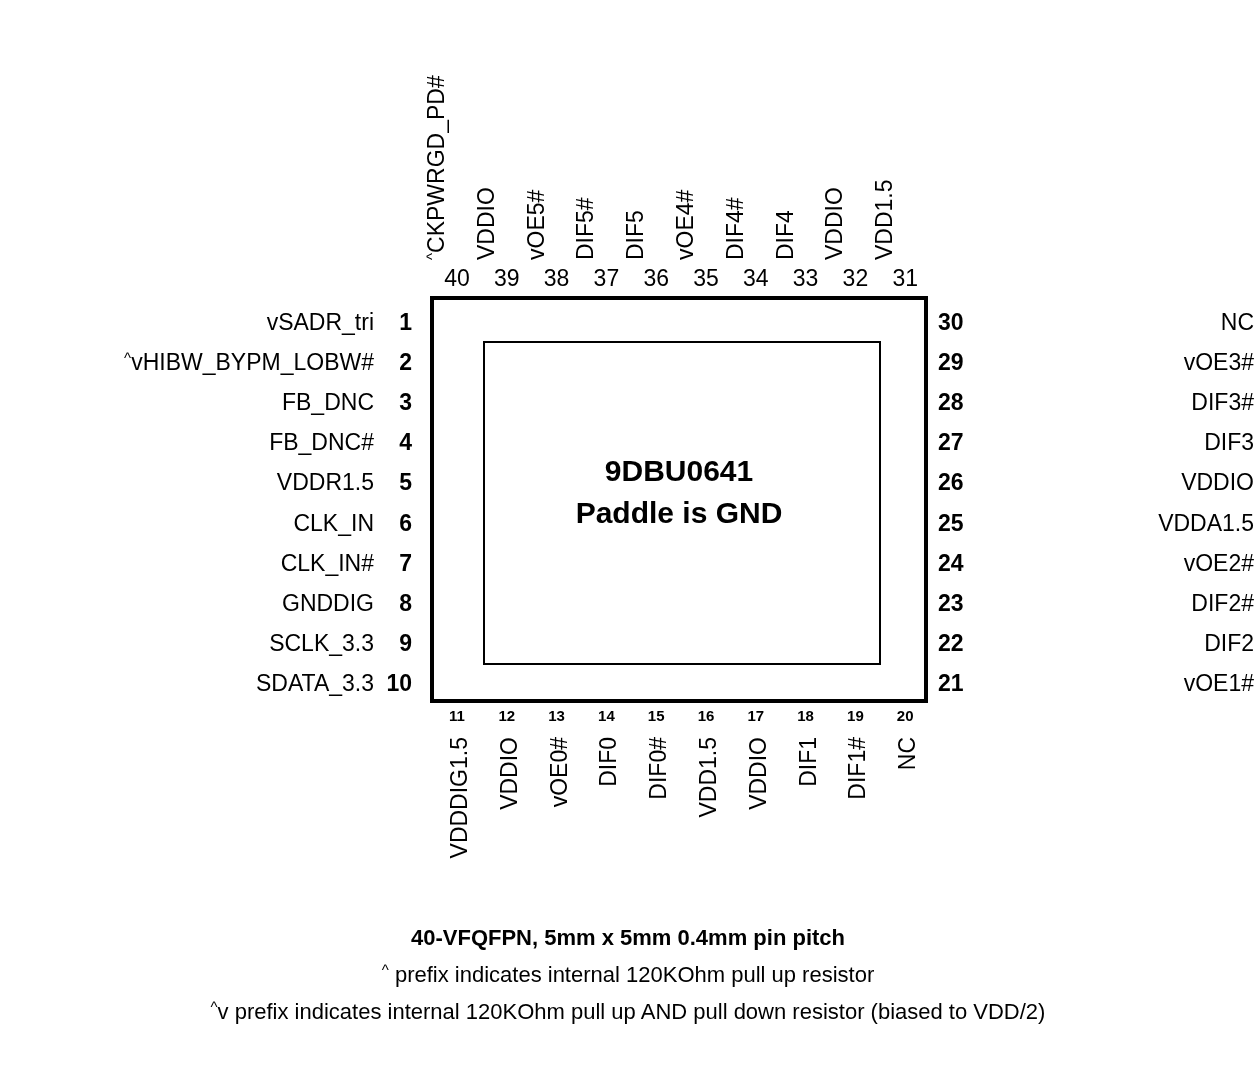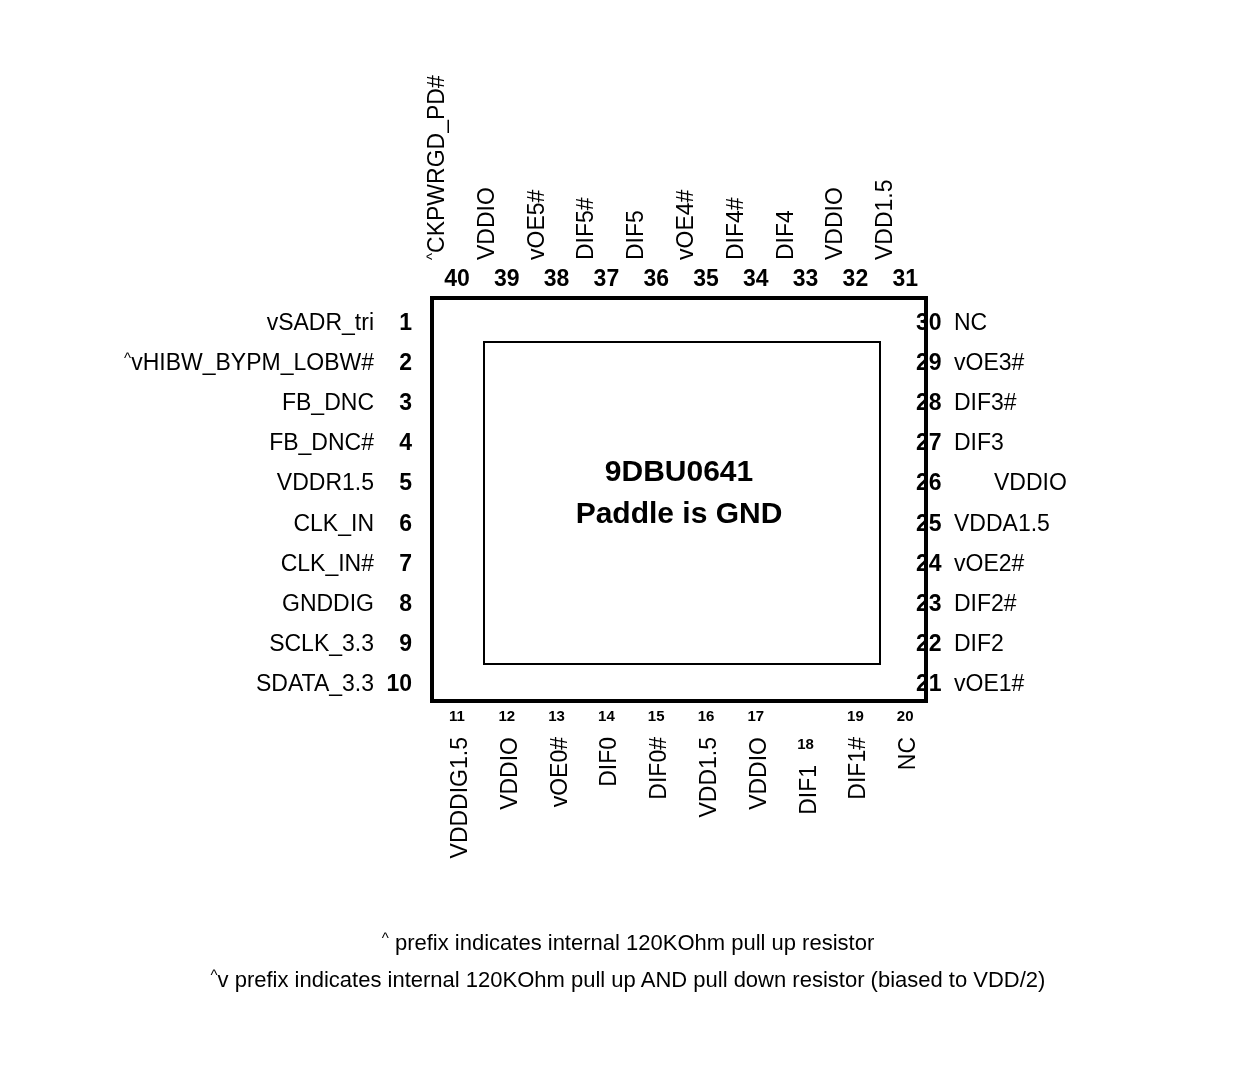--- a/index.html
+++ b/index.html
@@ -74,26 +74,26 @@
     font-size: 23px;
     font-weight: bold;
     min-width: 29px;
     text-align: right;
     padding-right: 8px;
   }
 
   
   .right-row {
     position: absolute;
-    left: 912px;
+    left: 934px;
     width: 320px;
     height: 40px;
     display: flex;
     align-items: center;
-    justify-content: flex-start;
+    justify-content: space-between;
     white-space: nowrap;
   }
   .right-row .pin-num {
     font-size: 23px;
     font-weight: bold;
     min-width: 31px;
     text-align: left;
     padding-left: 4px;
   }
   .right-row .pin-label {
@@ -109,21 +109,21 @@
     top: 0px;
     height: 296px;
   }
   .top-col .pin-num {
     position: absolute;
     bottom: 4px;
     left: 0;
     width: 50px;
     text-align: center;
     font-size: 23px;
-    font-weight: bold;
+    font-weight: normal;
   }
   .top-col .vlabel-wrap {
     position: absolute;
     bottom: 36px;
     left: 0;
     width: 50px;
     height: 250px;
   }
   .top-col .vlabel {
     position: absolute;
@@ -392,38 +392,39 @@
         <div class="vlabel-wrap">
           <div class="vlabel">VDD1.5</div>
         </div>
       </div>
       <div class="bot-col" style="left: 730.8px;">
         <div class="pin-num">17</div>
         <div class="vlabel-wrap">
           <div class="vlabel">VDDIO</div>
         </div>
       </div>
-      <div class="bot-col" style="left: 780.6px; margin-top: 28px;">
+      <div class="bot-col" style="left: 780.6px;">
         <div class="pin-num">18</div>
         <div class="vlabel-wrap">
           <div class="vlabel">DIF1</div>
         </div>
       </div>
       <div class="bot-col" style="left: 830.4px;">
         <div class="pin-num">19</div>
         <div class="vlabel-wrap">
           <div class="vlabel">DIF1#</div>
         </div>
       </div>
       <div class="bot-col" style="left: 880.2px;">
         <div class="pin-num">20</div>
         <div class="vlabel-wrap">
           <div class="vlabel">NC</div>
         </div>
       </div>
     </div>
 
   <div class="footer">
+    <div class="fline bold">40-VFQFPN, 5mm x 5mm 0.4mm pin pitch</div>
     <div class="fline"><span class="caret">^</span><span> prefix indicates internal 120KOhm pull up resistor</span></div>
     <div class="fline"><span class="caret">^</span><span>v prefix indicates internal 120KOhm pull up AND pull down resistor (biased to VDD/2)</span></div>
   </div>
 
 </div>
 
 </body></html>

